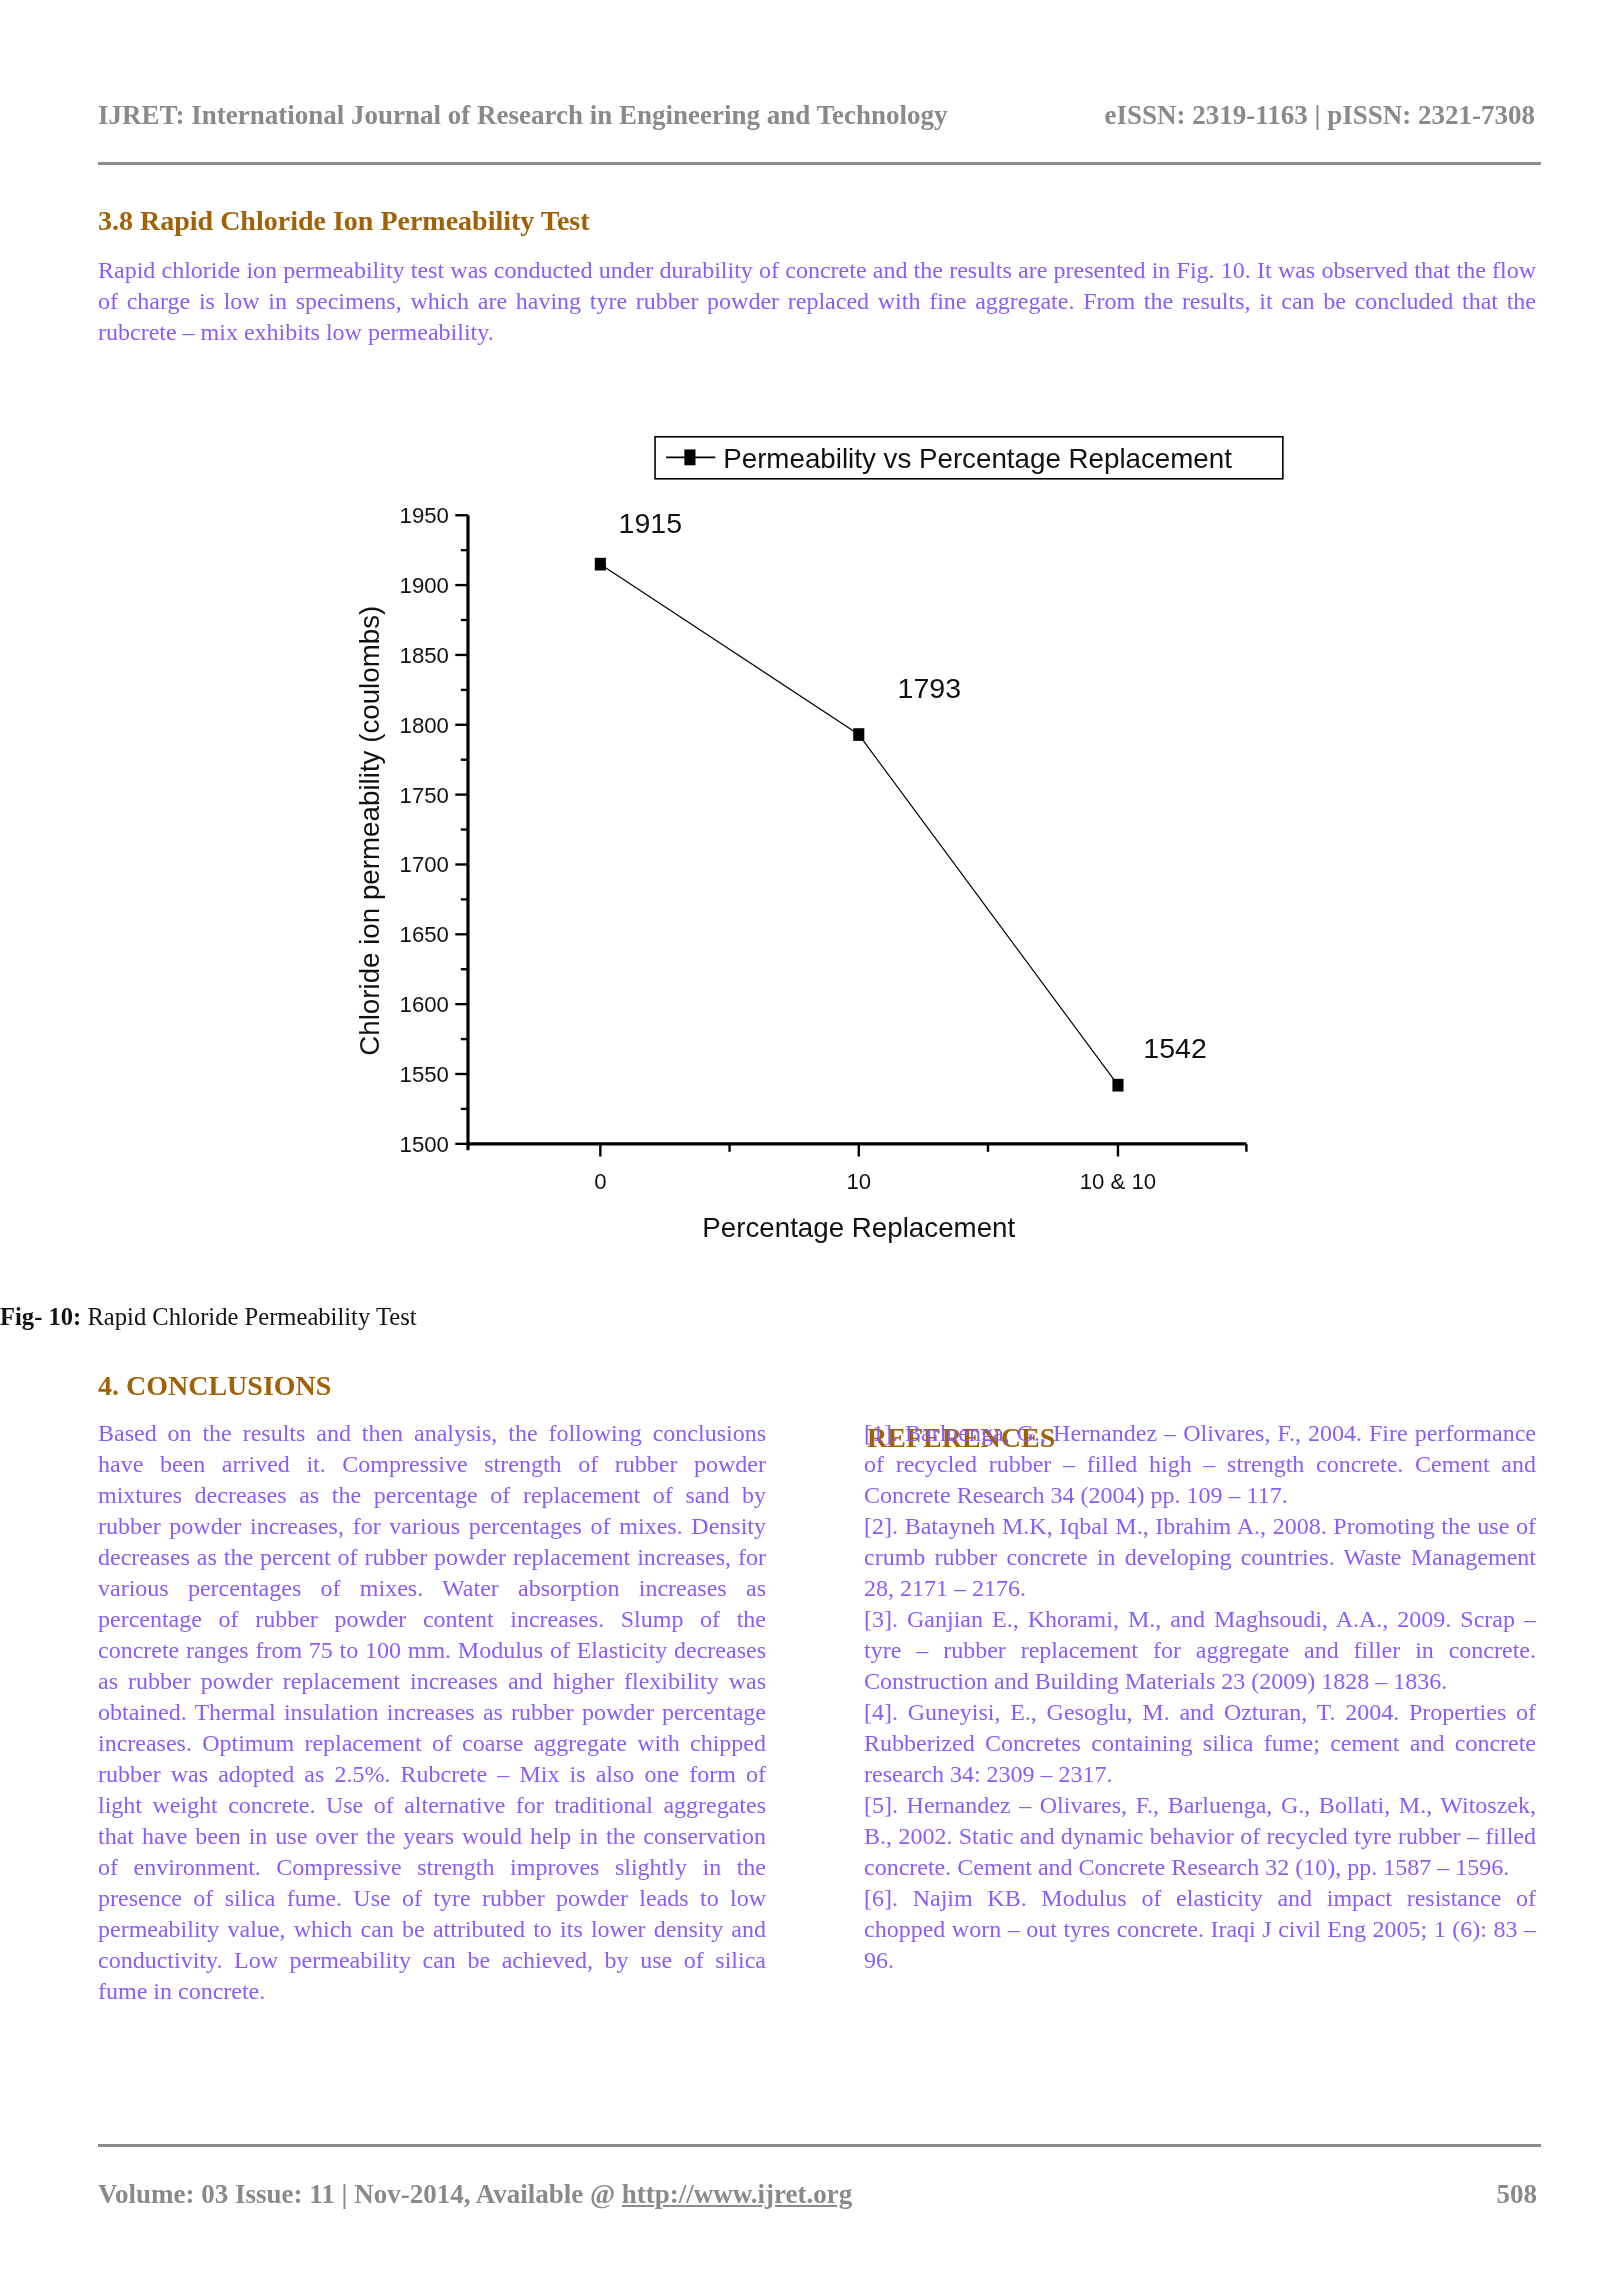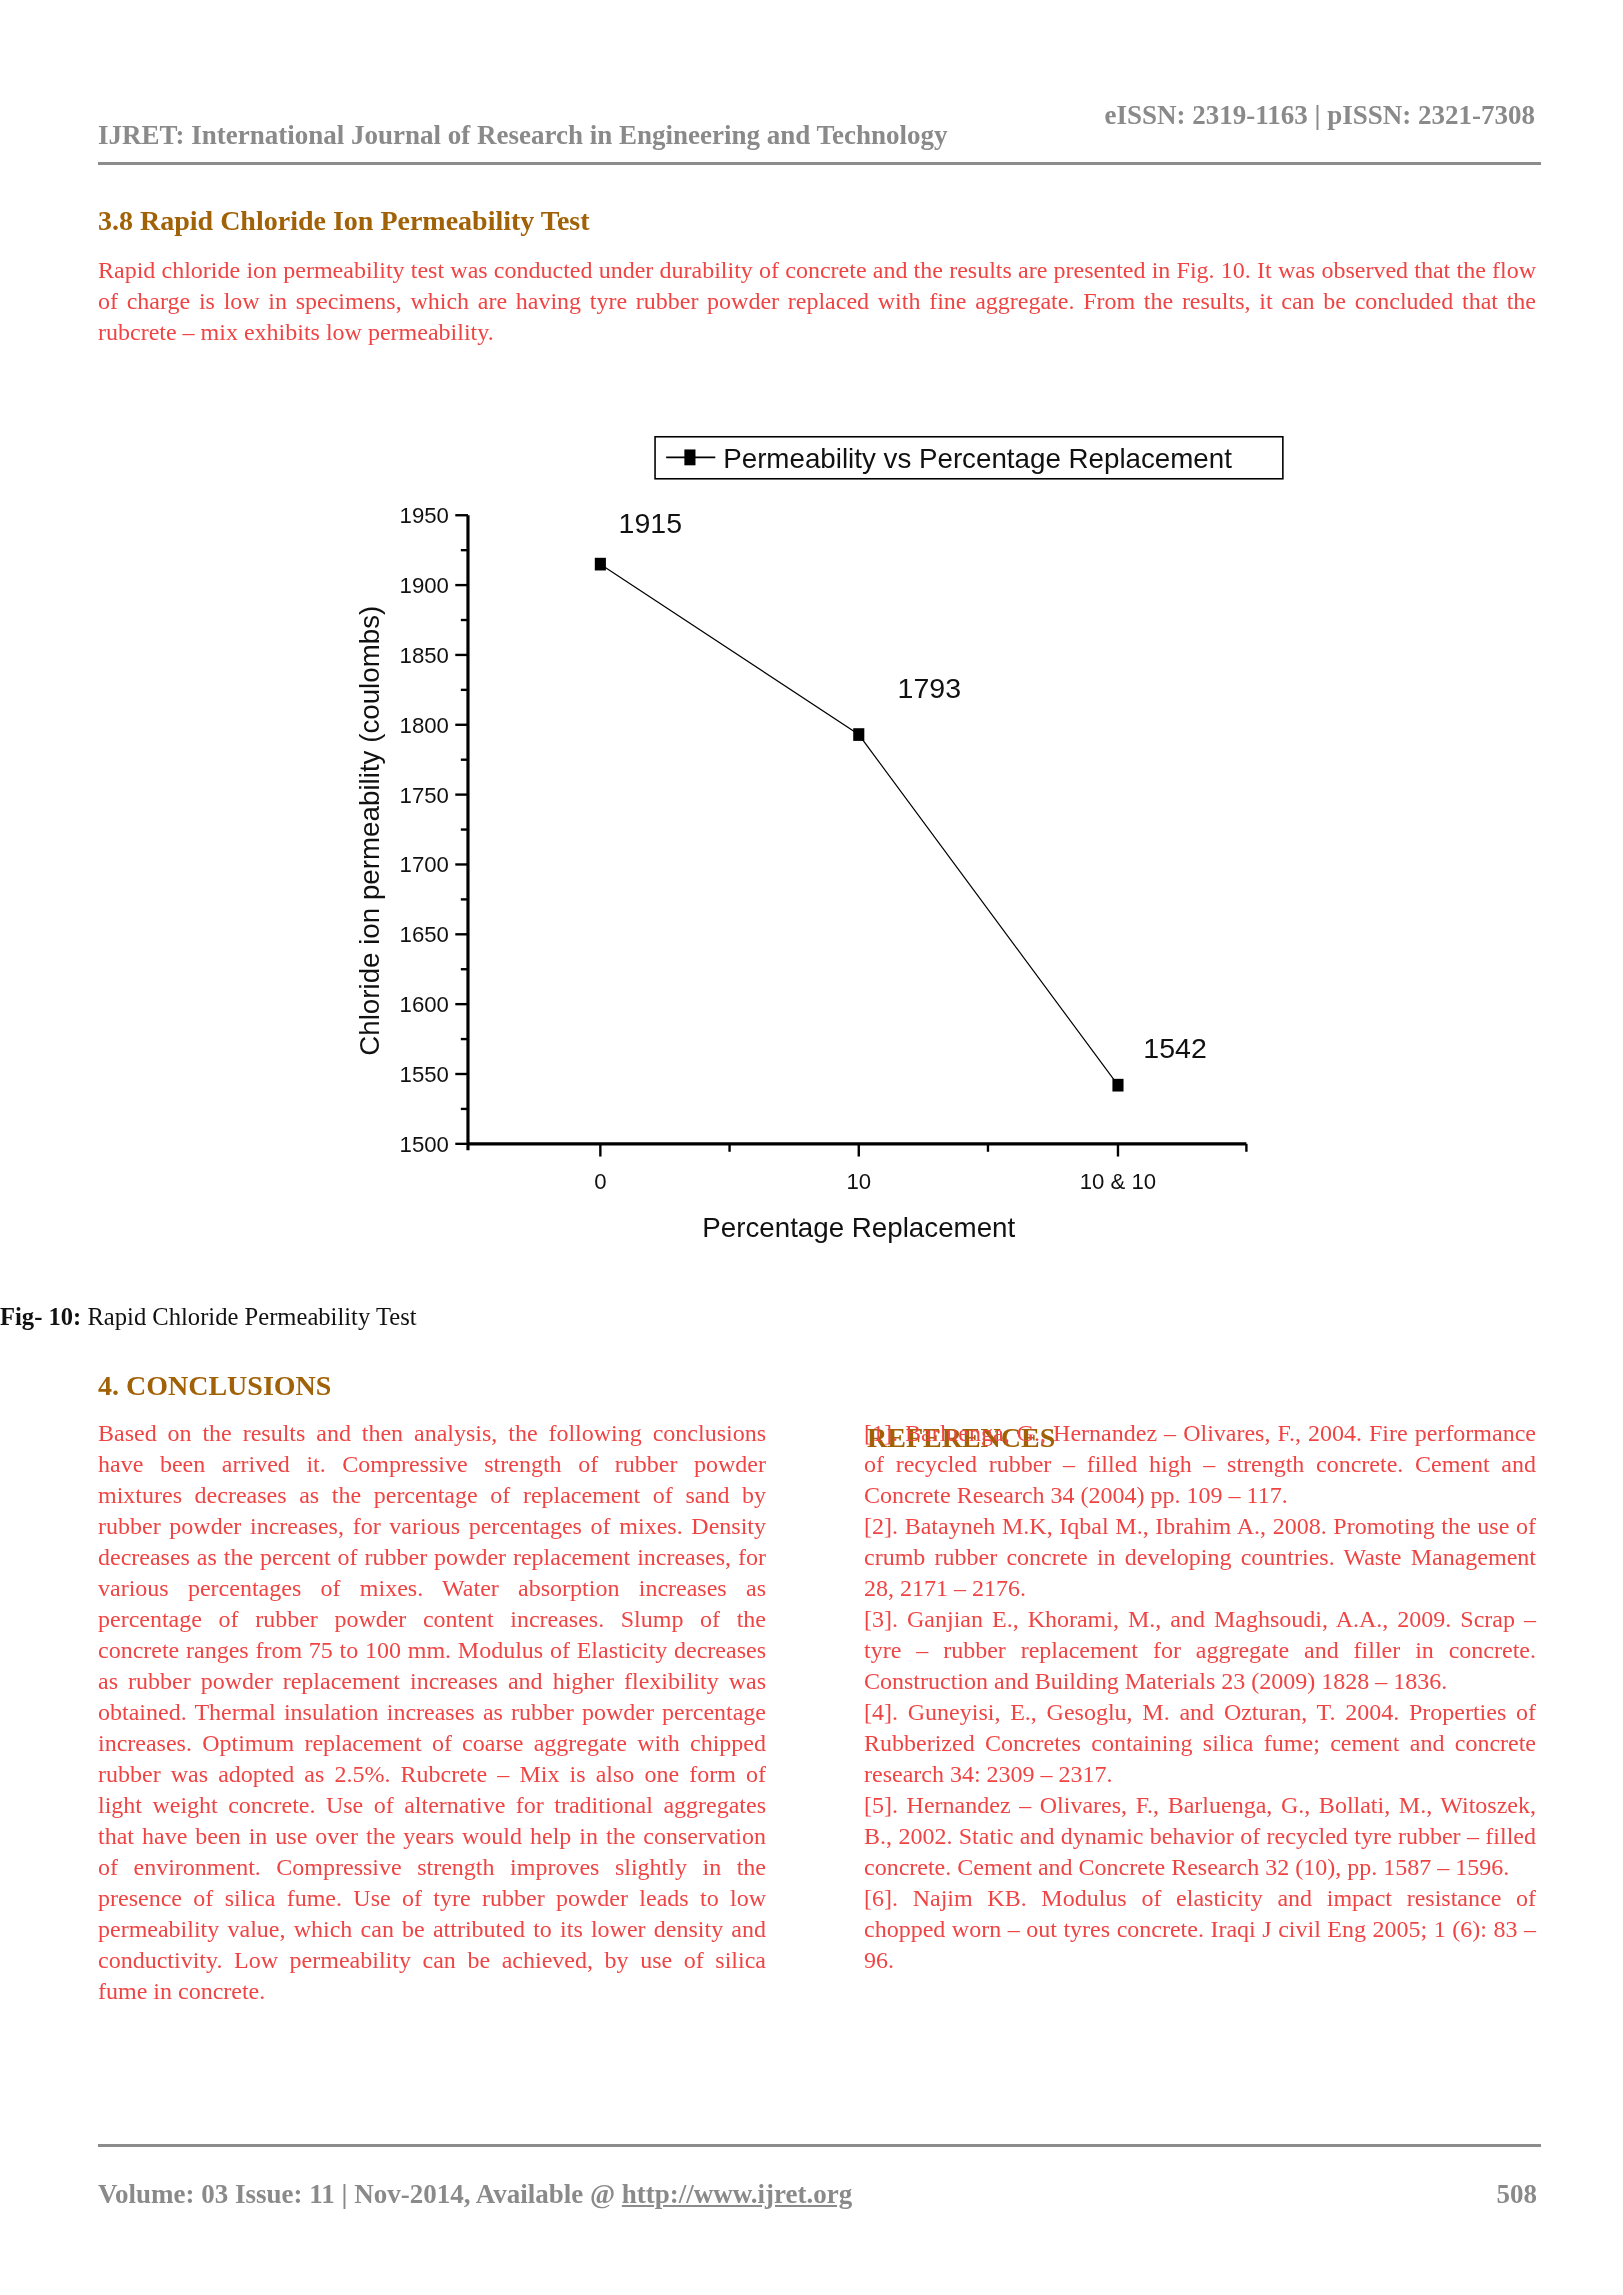--- a/index.html
+++ b/index.html
@@ -1,35 +1,35 @@
 <!DOCTYPE html>
 <html style="font-size:12.7px"><head>
 <meta charset="utf-8">
 <style>
   html, body { margin:0; padding:0; background:#fff; }
   body { width:1624px; height:2295px; position:relative; font-family:"Liberation Serif", serif; color:#111; overflow:hidden; }
   .abs { position:absolute; }
   .hdr { top:100px; font-size:27px; font-weight:bold; color:#8a8a8a; letter-spacing:0; }
   .rule { left:98px; width:1443px; height:3.2px; background:#8c8c8c; }
   .sec-title { font-size:28px; font-weight:bold; color:#a16207; }
-  .para { font-size:24px; line-height:31px; text-align:justify; color:#ef4444; }
+  .para { font-size:24px; line-height:31px; text-align:justify; color:#8b5cf6; }
   .para-full { left:98px; width:1438px; top:255px; }
   .col-left { left:98px; width:668px; top:1418px; }
   .col-right { left:864px; width:672px; top:1418px; text-align:justify; }
   .ref { margin:0; }
   .caption { top:1303px; left:0; width:1624px; text-align:left; font-size:24.6px; }
   .caption b { font-weight:bold; }
   .footer { top:2179px; font-size:27px; font-weight:bold; color:#8a8a8a; }
   .footer a { color:#8a8a8a; text-decoration:underline;margin-top:39px; }
   svg text { font-family:"Liberation Sans", sans-serif; }
 </style>
 </head>
 <body>
 
-<div class="abs hdr" style="left:98px;margin-top:20px;">IJRET: International Journal of Research in Engineering and Technology</div>
+<div class="abs hdr" style="left:98px;">IJRET: International Journal of Research in Engineering and Technology</div>
 <div class="abs hdr" style="right:89px;">eISSN: 2319-1163 | pISSN: 2321-7308</div>
 <div class="abs rule" style="top:162px;"></div>
 
 <div class="abs sec-title" style="left:98px; top:205px;">3.8 Rapid Chloride Ion Permeability Test</div>
 <div class="abs para para-full">Rapid chloride ion permeability test was conducted under durability of concrete and the results are presented in Fig. 10. It was observed that the flow of charge is low in specimens, which are having tyre rubber powder replaced with fine aggregate. From the results, it can be concluded that the rubcrete – mix exhibits low permeability.</div>
 
 <svg class="abs" id="chart" style="left:0; top:0;" width="1624" height="1300" viewBox="0 0 2048 1640">
     <line x1="590" y1="650" x2="590" y2="1451" stroke="#000" stroke-width="4"></line>
     <line x1="590" y1="1443" x2="1572" y2="1443" stroke="#000" stroke-width="4"></line>
     <line x1="1572" y1="1443" x2="1572" y2="1453" stroke="#000" stroke-width="3"></line>

